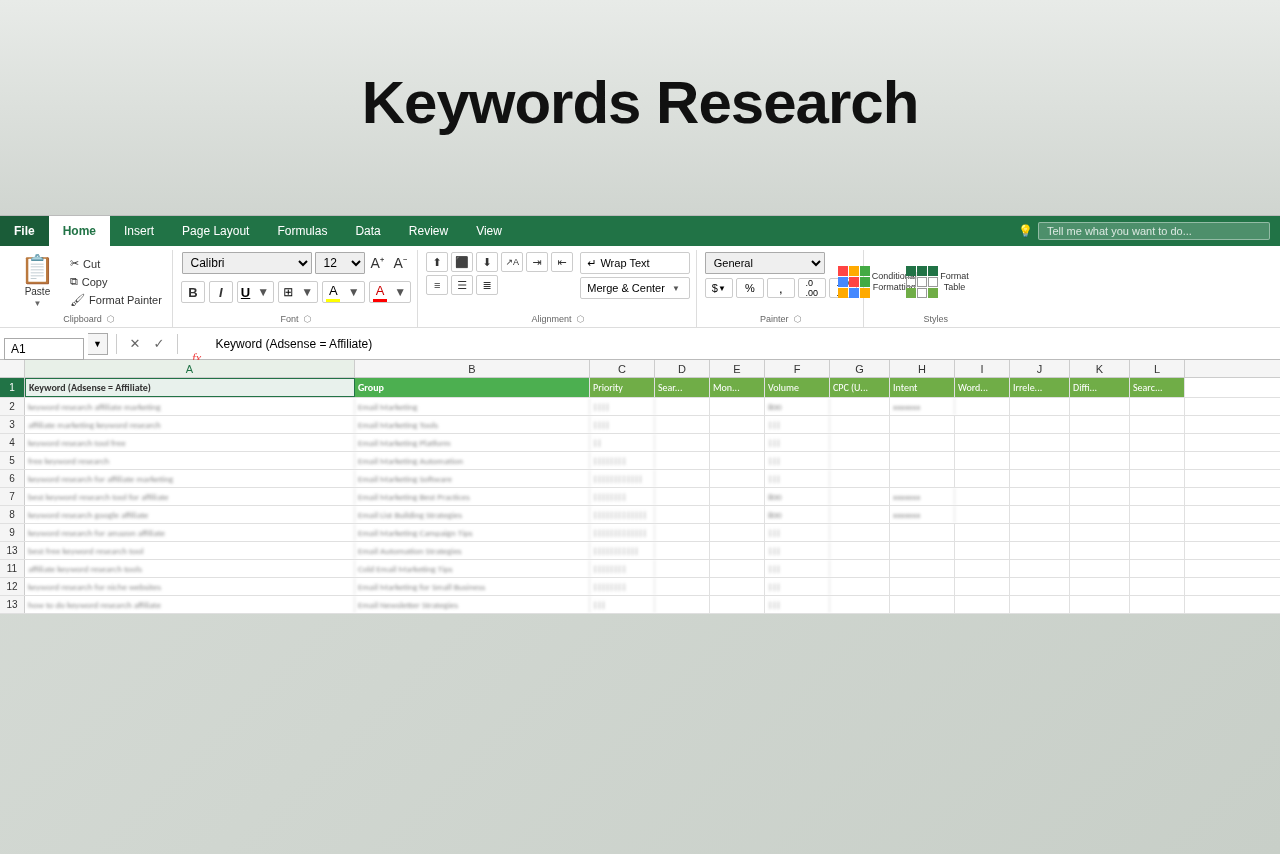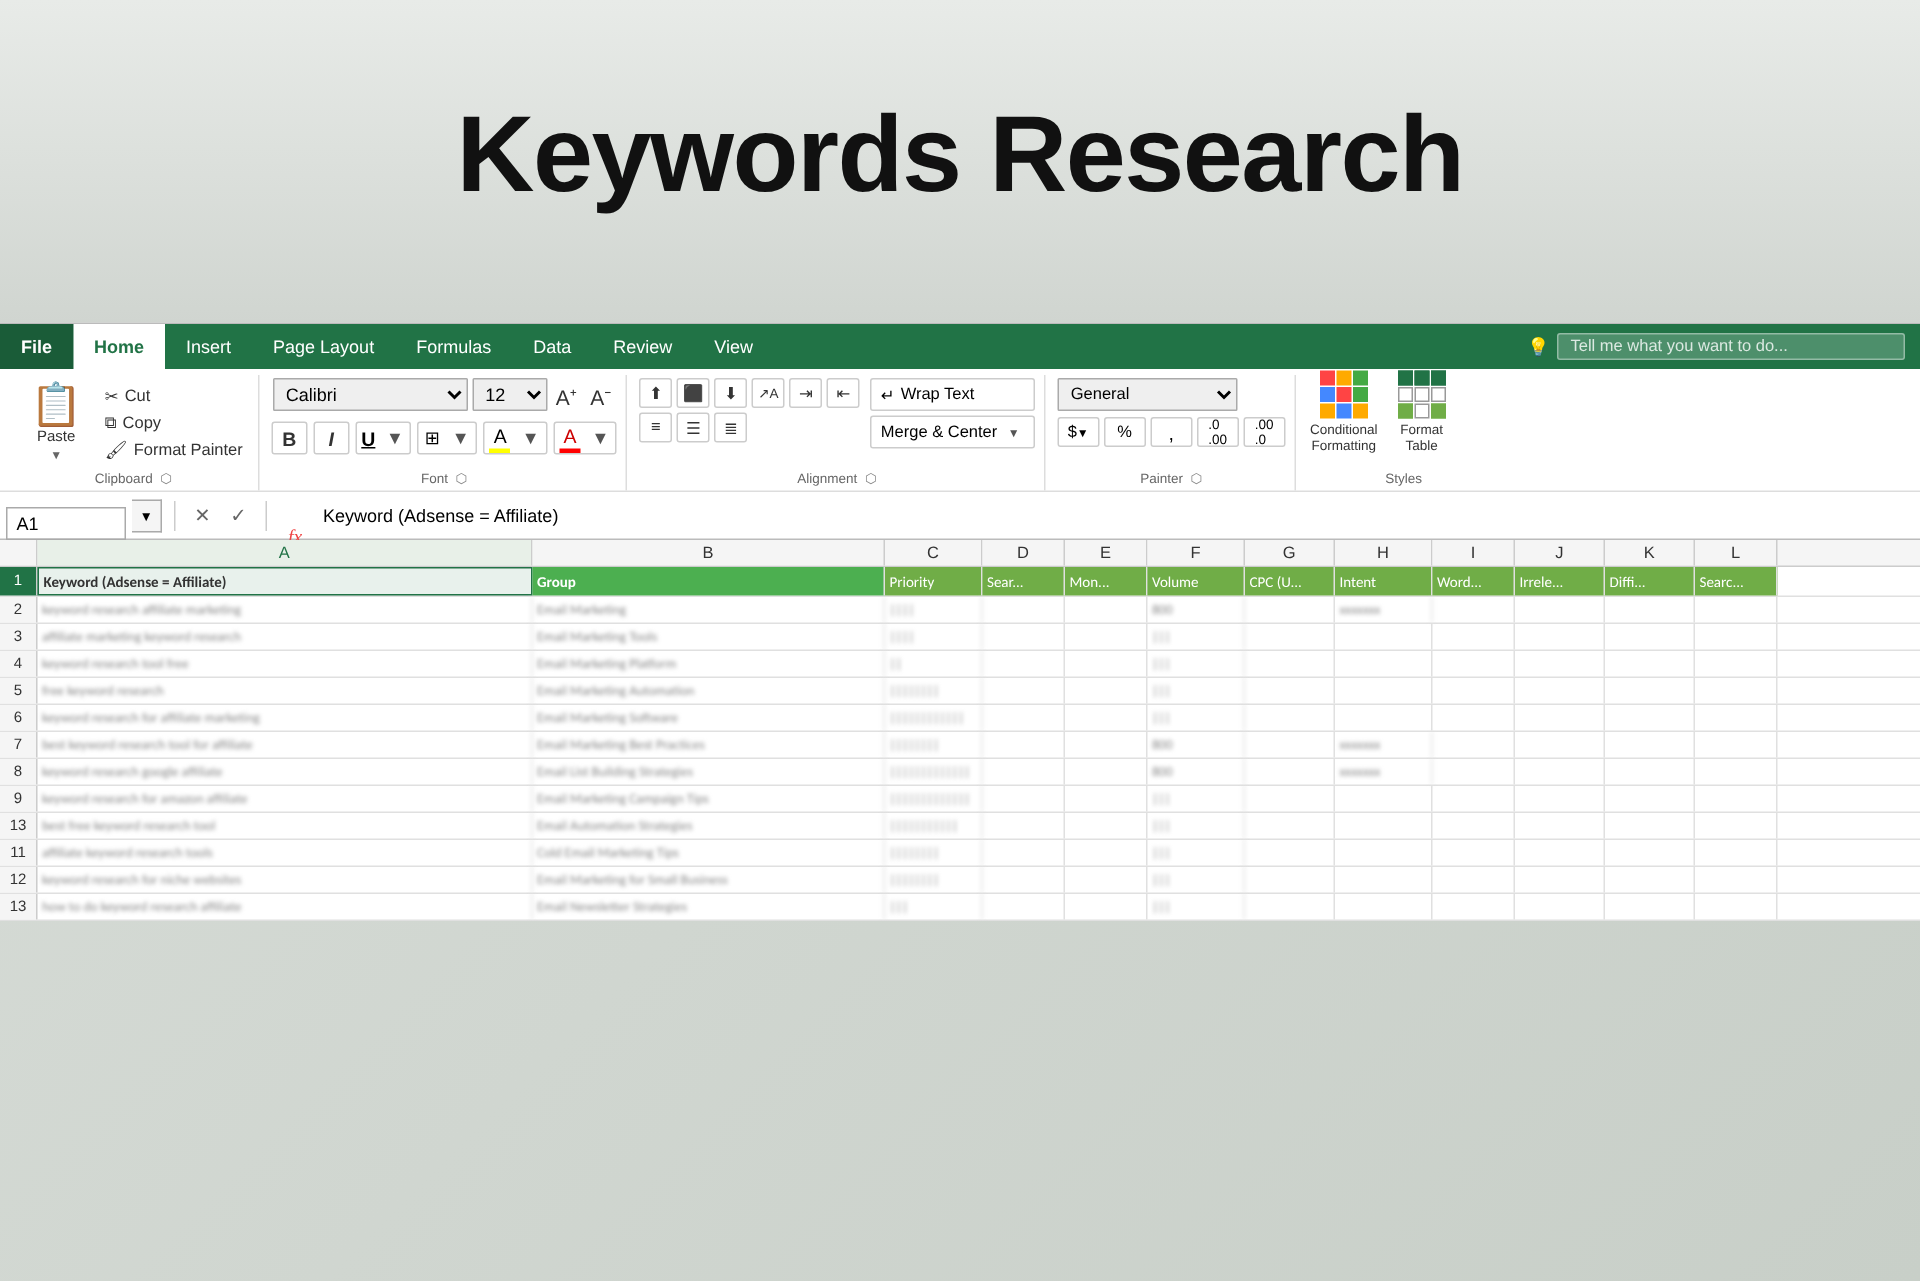--- a/index.html
+++ b/index.html
@@ -16,21 +16,21 @@
     .title-area {
       background: linear-gradient(180deg, #e8ebe8 0%, #d0d5d0 100%);
       text-align: center;
       padding: 20px 0 30px 0;
       height: 215px;
       display: flex;
       align-items: center;
       justify-content: center;
     }
     .title-text {
-      font-size: 72px;
+      font-size: 60px;
       font-weight: 900;
       color: #111;
       letter-spacing: -1px;
       font-family: Arial Black, Arial, sans-serif;
     }
 
     
     .ribbon-container {
       background: #fff;
       border-top: 1px solid #bbb;
@@ -150,21 +150,21 @@
       cursor: pointer;
       border-radius: 2px;
       white-space: nowrap;
       font-size: 11px;
       color: #333;
     }
 
     
     .font-row1 {
       display: flex;
-      align-items: flex-end;
+      align-items: flex-start;
       gap: 3px;
       margin-bottom: 3px;
     }
     .font-row2 {
       display: flex;
       align-items: center;
       gap: 4px;
     }
     .font-select {
       width: 130px;
@@ -314,21 +314,20 @@
 
     
     .styles-group {
       flex-direction: row;
       gap: 4px;
     }
     .styles-icon {
       width: 48px;
       height: 48px;
       display: flex;
-      flex-direction: column;
       align-items: center;
       justify-content: flex-end;
       cursor: pointer;
       border-radius: 2px;
       padding: 3px;
       gap: 2px;
     }
     .styles-icon-label {
       font-size: 9px;
       color: #333;

